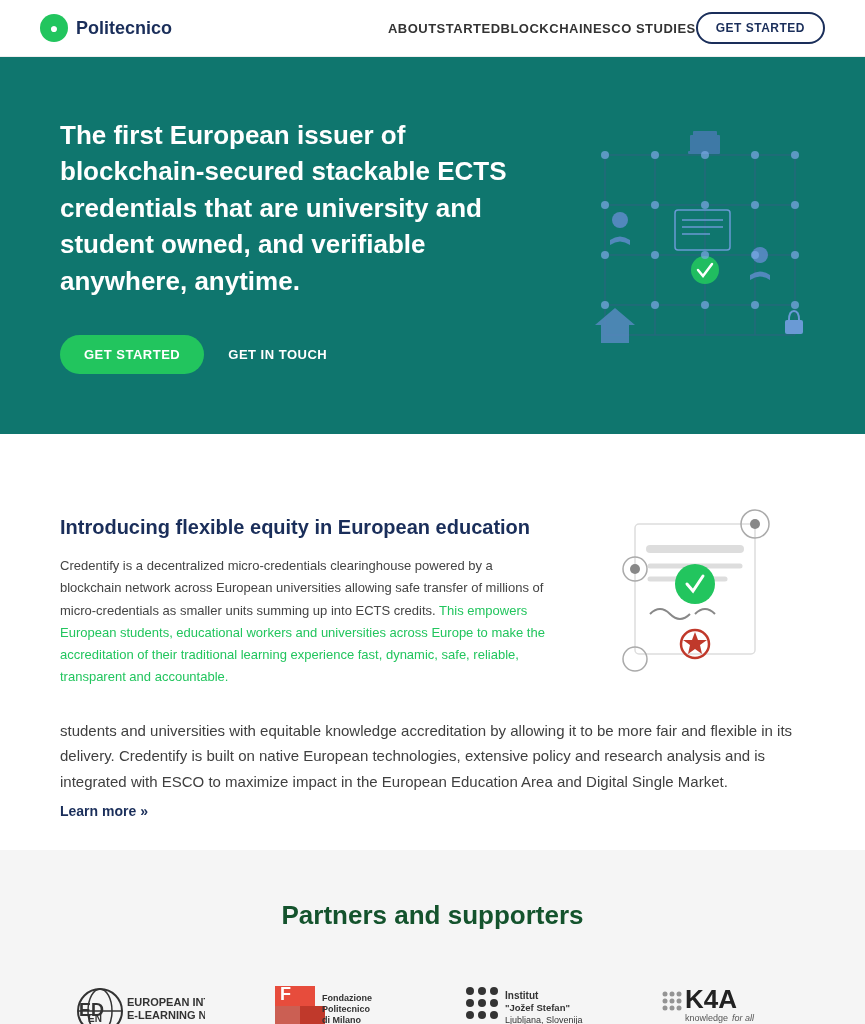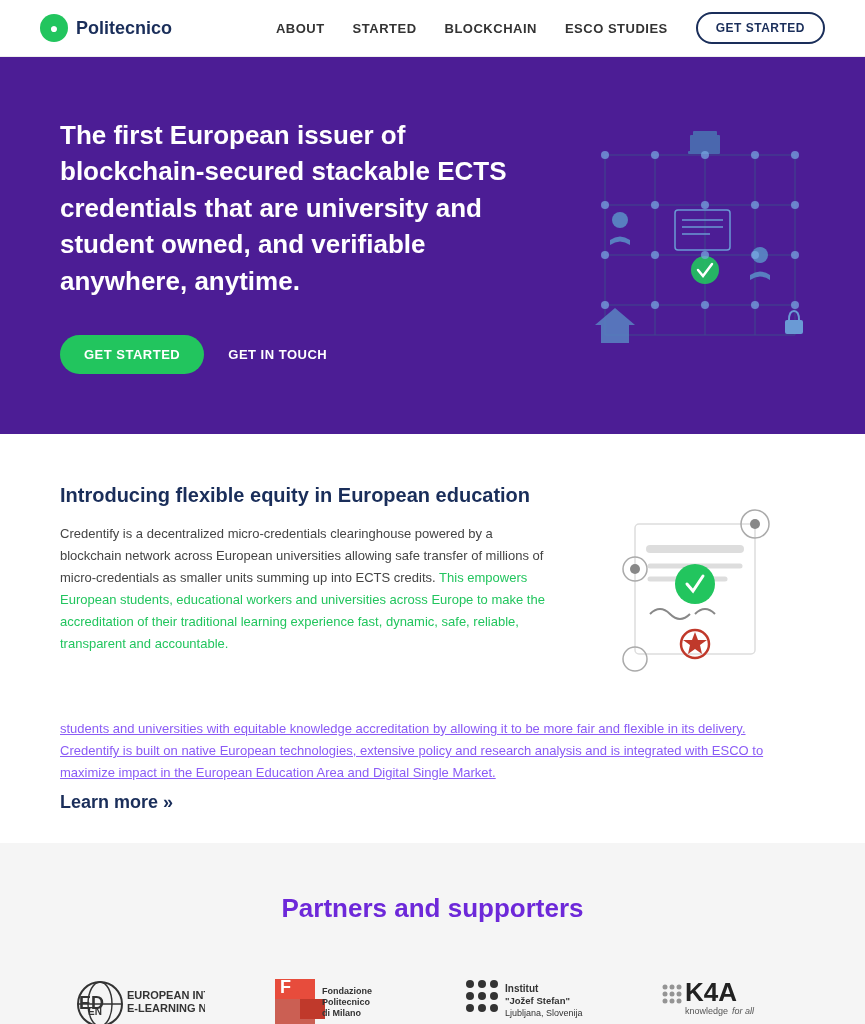--- a/index.html
+++ b/index.html
@@ -31,21 +31,20 @@
       border-radius: 50%;
       display: flex;
       align-items: center;
       justify-content: center;
       color: white;
       font-size: 14px;
     }
     .navbar-links {
       display: flex;
       align-items: center;
-      gap: 28px;
     }
     .navbar-links a {
       text-decoration: none;
       color: #333;
       font-size: 13px;
       font-weight: 600;
       letter-spacing: 0.5px;
     }
     .navbar-btn {
       background: transparent;
@@ -54,21 +53,21 @@
       padding: 7px 18px;
       border-radius: 20px;
       font-size: 12px;
       font-weight: 700;
       cursor: pointer;
       letter-spacing: 0.5px;
     }
 
     
     .hero {
-      background: #4c1d95;
+      background: #0f766e;
       padding: 60px 40px 60px 60px;
       display: flex;
       align-items: center;
       justify-content: space-between;
       min-height: 300px;
       position: relative;
       overflow: hidden;
     }
     .hero-content {
       max-width: 450px;
@@ -115,70 +114,69 @@
     .hero-graphic svg {
       width: 100%;
       height: 100%;
     }
 
     
     .intro-section {
       padding: 50px 60px 30px 60px;
       display: flex;
       gap: 60px;
+      align-items: flex-end;
     }
     .intro-text {
       flex: 1;
     }
     .intro-title {
       font-size: 20px;
       font-weight: 700;
       color: #1a2e5a;
       margin-bottom: 16px;
     }
     .intro-desc {
       font-size: 13px;
       color: #444;
       line-height: 1.7;
-      margin-bottom: 12px;
     }
     .intro-graphic {
       width: 200px;
       flex-shrink: 0;
     }
 
     
     .credentify-section {
       padding: 0 60px 30px 60px;
     }
     .credentify-text {
-      font-size: 13px;
-      color: #8b5cf6;
+      font-size: 15px;
+      color: #404040;
       line-height: 1.7;
       margin-bottom: 8px;
-      text-decoration: underline;
     }
     .learn-more {
       color: #1a2e5a;
-      font-size: 18px;
+      font-size: 14px;
       font-weight: 700;
       cursor: pointer;
       text-decoration: none;
     }
 
     
     .partners-section {
       background: #f5f5f5;
       padding: 50px 40px 60px 40px;
     }
     .partners-title {
       text-align: center;
       font-size: 26px;
       font-weight: 700;
-      color: #6d28d9;
+      color: #14532d;
       margin-bottom: 40px;
     }
     .partners-grid {
       display: grid;
       grid-template-columns: repeat(4, 1fr);
       gap: 30px 20px;
       max-width: 760px;
       margin: 0 auto 40px auto;
       align-items: center;
     }

